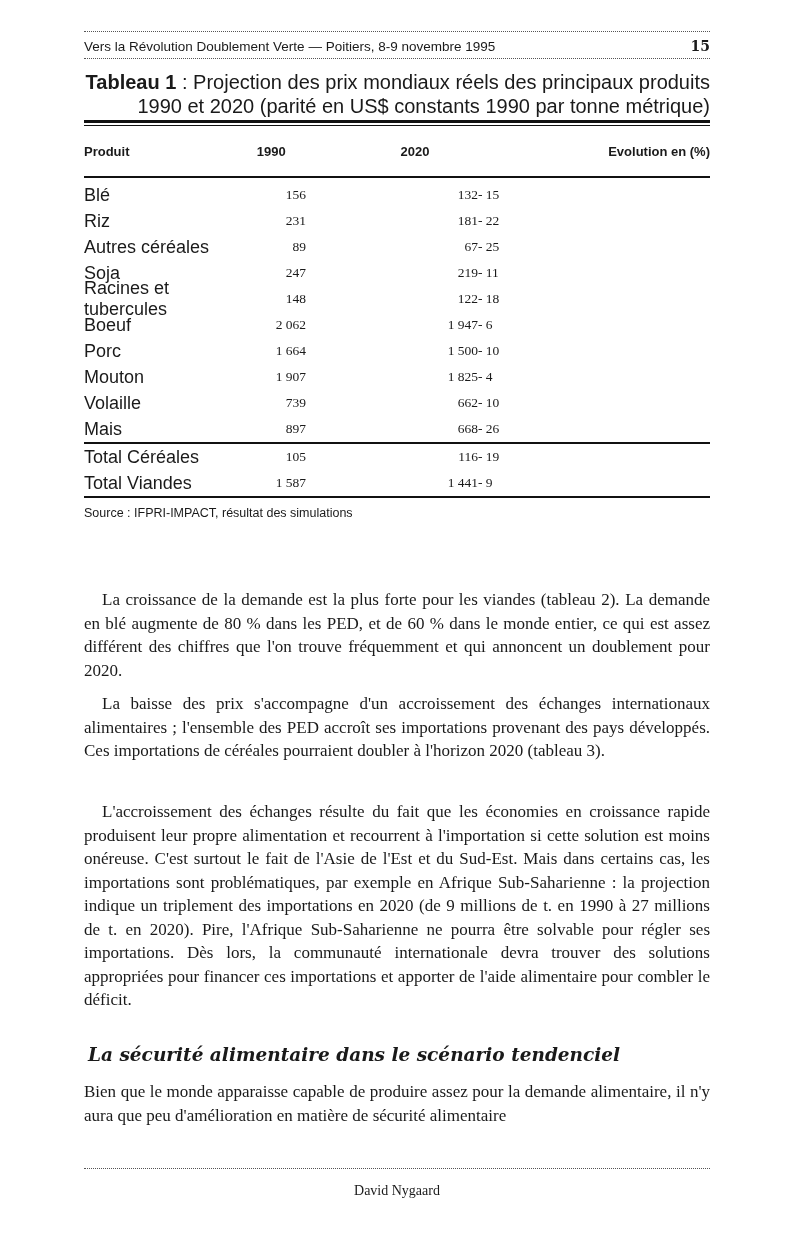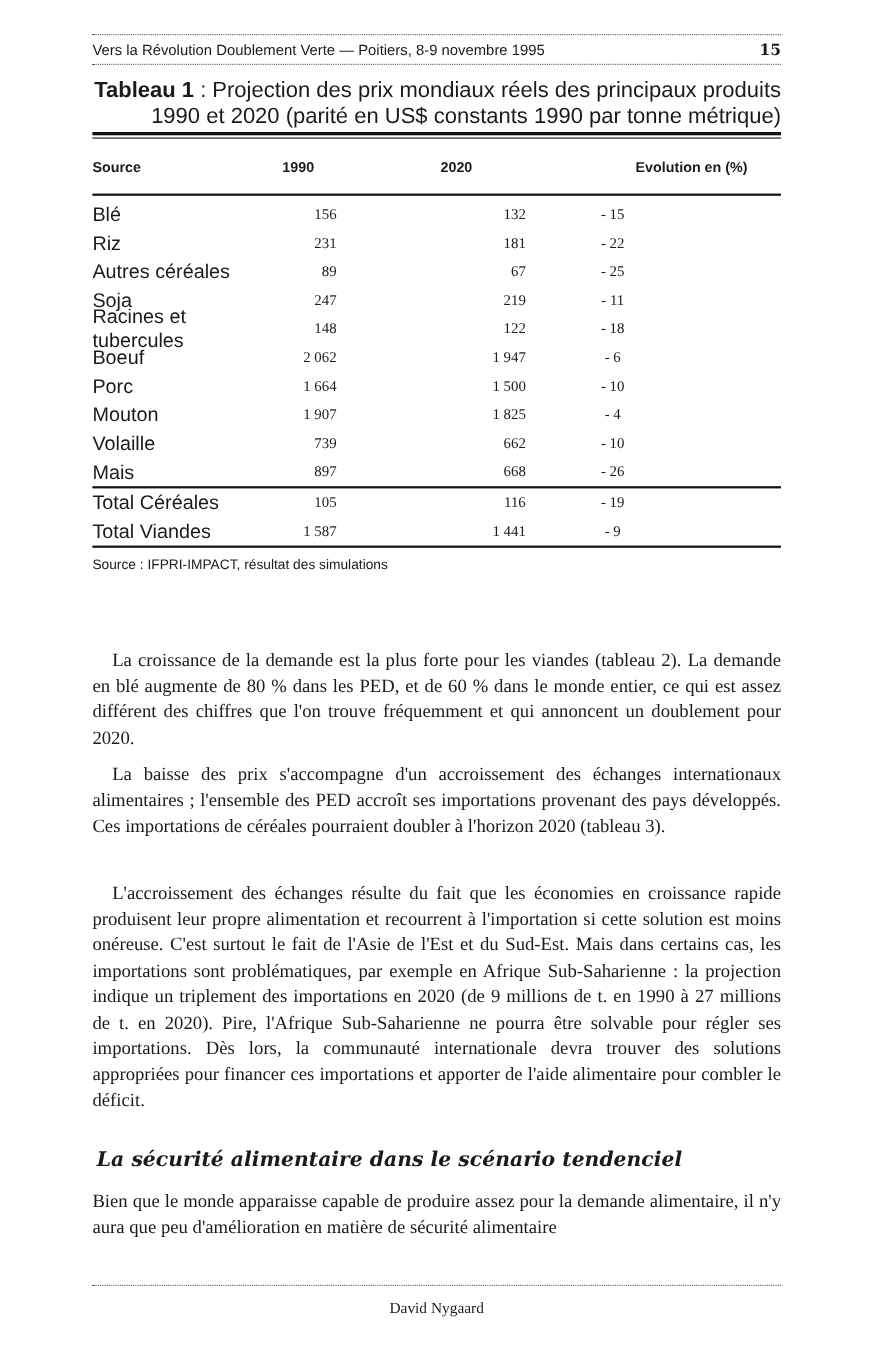--- a/index.html
+++ b/index.html
@@ -13,24 +13,24 @@
   .caption b { font-weight: bold; }
   .tbl { position: absolute; top: 120px; left: 0; width: 626px; font-family: "Liberation Serif", serif; font-size: 13.5px; }
   .rule-thick { border-top: 3px solid #111; margin-bottom: 2px; }
   .rule-thin { border-top: 1px solid #111; }
   .rule-med { border-top: 2px solid #111; }
   .thead { display: flex; height: 50px; align-items: center; font-family: "Liberation Sans", sans-serif; font-weight: bold; font-size: 13px; }
   .row { display: flex; height: 26px; align-items: center; }
   .c0 { width: 172px; text-align: left; }
   .c1 { width: 50px; text-align: right; }
   .c2 { width: 172px; text-align: right; }
-  .c3 { width: 158px; text-align: center; }
+  .c3 { width: 158px; text-align: left; }
   .thead .c1 { text-align: left; padding-left: 8px; width: 100px; }
   .thead .c2 { text-align: left; width: 170px; padding-left: 48px; box-sizing: border-box; }
-  .thead .c3 { text-align: center; width: 200px; padding-left: 30px; box-sizing: border-box; }
+  .thead .c3 { text-align: right; width: 200px; padding-left: 30px; box-sizing: border-box; }
   .row .c0 { font-family: "Liberation Sans", sans-serif; font-size: 18px; }
   .source { font-family: "Liberation Sans", sans-serif; font-size: 12.5px; margin-top: 8px; }
   .body-text { position: absolute; left: 0; width: 626px; font-family: "Liberation Serif", serif; font-size: 17px; line-height: 23.5px; text-align: justify; }
   .p1 { top: 588px; text-indent: 0; }
   .p2 { top: 692px; }
   .p3 { top: 800px; }
   .body-text p { margin: 0; }
   .heading { position: absolute; top: 1044px; left: 4px; font-family: "DejaVu Serif", serif; font-weight: bold; font-size: 18.5px; font-style: italic; }
   .p4 { top: 1080px; }
   .footer { position: absolute; top: 1168px; left: 0; width: 626px; }
@@ -51,21 +51,21 @@
   </div>
 
   <div class="caption">
     <b>Tableau 1</b><span> : Projection des prix mondiaux réels des principaux produits 1990 et 2020 (parité en US$ constants 1990 par tonne métrique)</span>
   </div>
 
   <div class="tbl">
     <div class="rule-thick"></div>
     <div class="rule-thin"></div>
     <div class="thead">
-      <div class="c0">Source</div>
+      <div class="c0">Produit</div>
       <div class="c1">1990</div>
       <div class="c2">2020</div>
       <div class="c3">Evolution en (%)</div>
     </div>
     <div class="rule-med"></div>
     <div style="height:4px"></div>
     <div id="body-rows">
         <div class="row">
           <div class="c0">Blé</div>
           <div class="c1">156</div>

